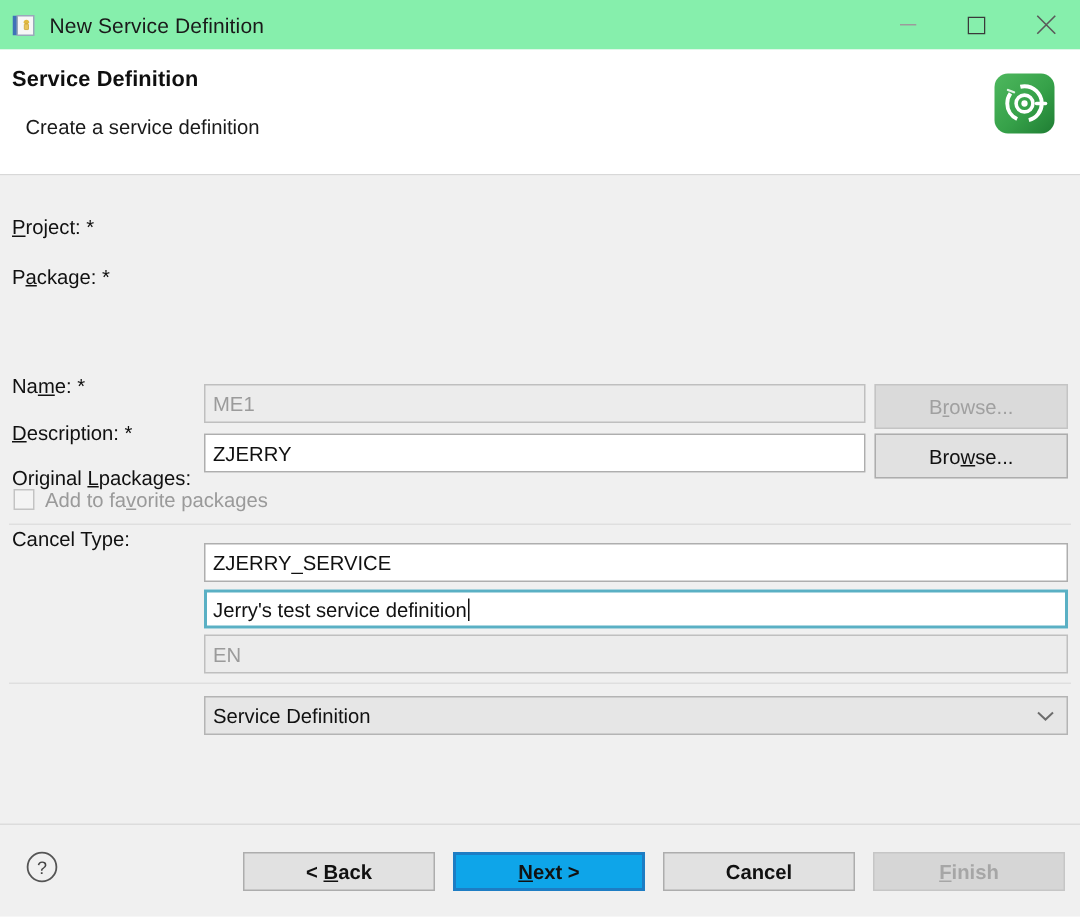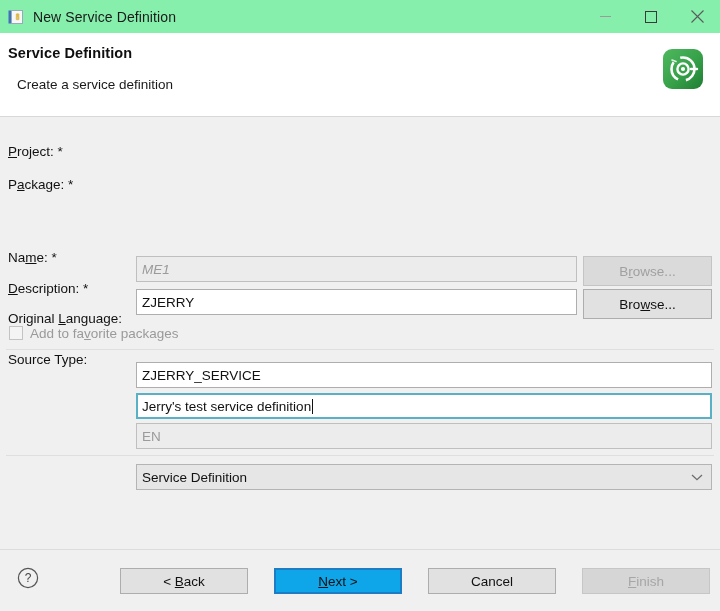--- a/index.html
+++ b/index.html
@@ -208,21 +208,22 @@
   #help-btn {
     position: absolute;
     left: 17px; top: 17px;
     width: 22px; height: 22px;
     cursor: default;
   }
   #footer-buttons {
     position: absolute;
     right: 10px; top: 18px;
     display: flex;
-    gap: 16px;
+    gap: 2px;
+    font-weight: bold;
   }
   .fbtn {
     width: 128px;
     height: 26px;
     border: 1px solid #adadad;
     background: #e1e1e1;
     font-size: 13.5px;
     color: #111;
     display: flex;
     align-items: center;
@@ -298,21 +299,21 @@
         <path d="M11 13 l4 1.5" stroke="#ffffff" stroke-width="1.6" stroke-linecap="round" opacity="0.85"></path>
       </svg>
     </div>
   </div>
 
   <div id="body">
 
     <div class="row" style="top:21px;">
       <div class="lbl"><span></span><span class="u">P</span><span>roject: *</span></div>
     </div>
-    <div class="field readonly" style="position:absolute; left:136px; top:139px; width:441px;font-style:italic;">
+    <div class="field readonly" style="position:absolute; left:136px; top:139px; width:441px;">
       <span>ME1</span>
     </div>
     <div class="btn disabled" style="position:absolute; left:583px; top:139px; width:129px;">
       <span><span>B</span><span class="u">r</span><span>owse...</span></span>
     </div>
 
     <div class="row" style="top:54px;">
       <div class="lbl"><span>P</span><span class="u">a</span><span>ckage: *</span></div>
     </div>
     <div class="field" style="position:absolute; left:136px; top:172px; width:441px;">
@@ -338,30 +339,30 @@
 
     <div class="row" style="top:158px;">
       <div class="lbl"><span></span><span class="u">D</span><span>escription: *</span></div>
     </div>
     <div class="field focused" style="position:absolute; left:136px; top:276px; width:576px;">
       <span>Jerry's test service definition</span>
         <span class="caret"></span>
     </div>
 
     <div class="row" style="top:188px;">
-      <div class="lbl"><span>Original </span><span class="u">L</span><span>anguage:</span></div>
+      <div class="lbl"><span>Original </span><span class="u">L</span><span>packages:</span></div>
     </div>
     <div class="field readonly" style="position:absolute; left:136px; top:306px; width:576px;">
       <span>EN</span>
     </div>
 
     <hr class="sep" style="top:338px;">
 
     <div class="row" style="top:229px;">
-      <div class="lbl">Source Type:</div>
+      <div class="lbl">Cancel Type:</div>
     </div>
     <div class="combo" style="position:absolute; left:136px; top:347px; width:576px;">
       <span>Service Definition</span>
       <span class="chev">
         <svg width="12" height="8" viewBox="0 0 12 8">
           <path d="M1 1.5 L6 6.2 L11 1.5" fill="none" stroke="#6d6d6d" stroke-width="1.3"></path>
         </svg>
       </span>
     </div>
 

